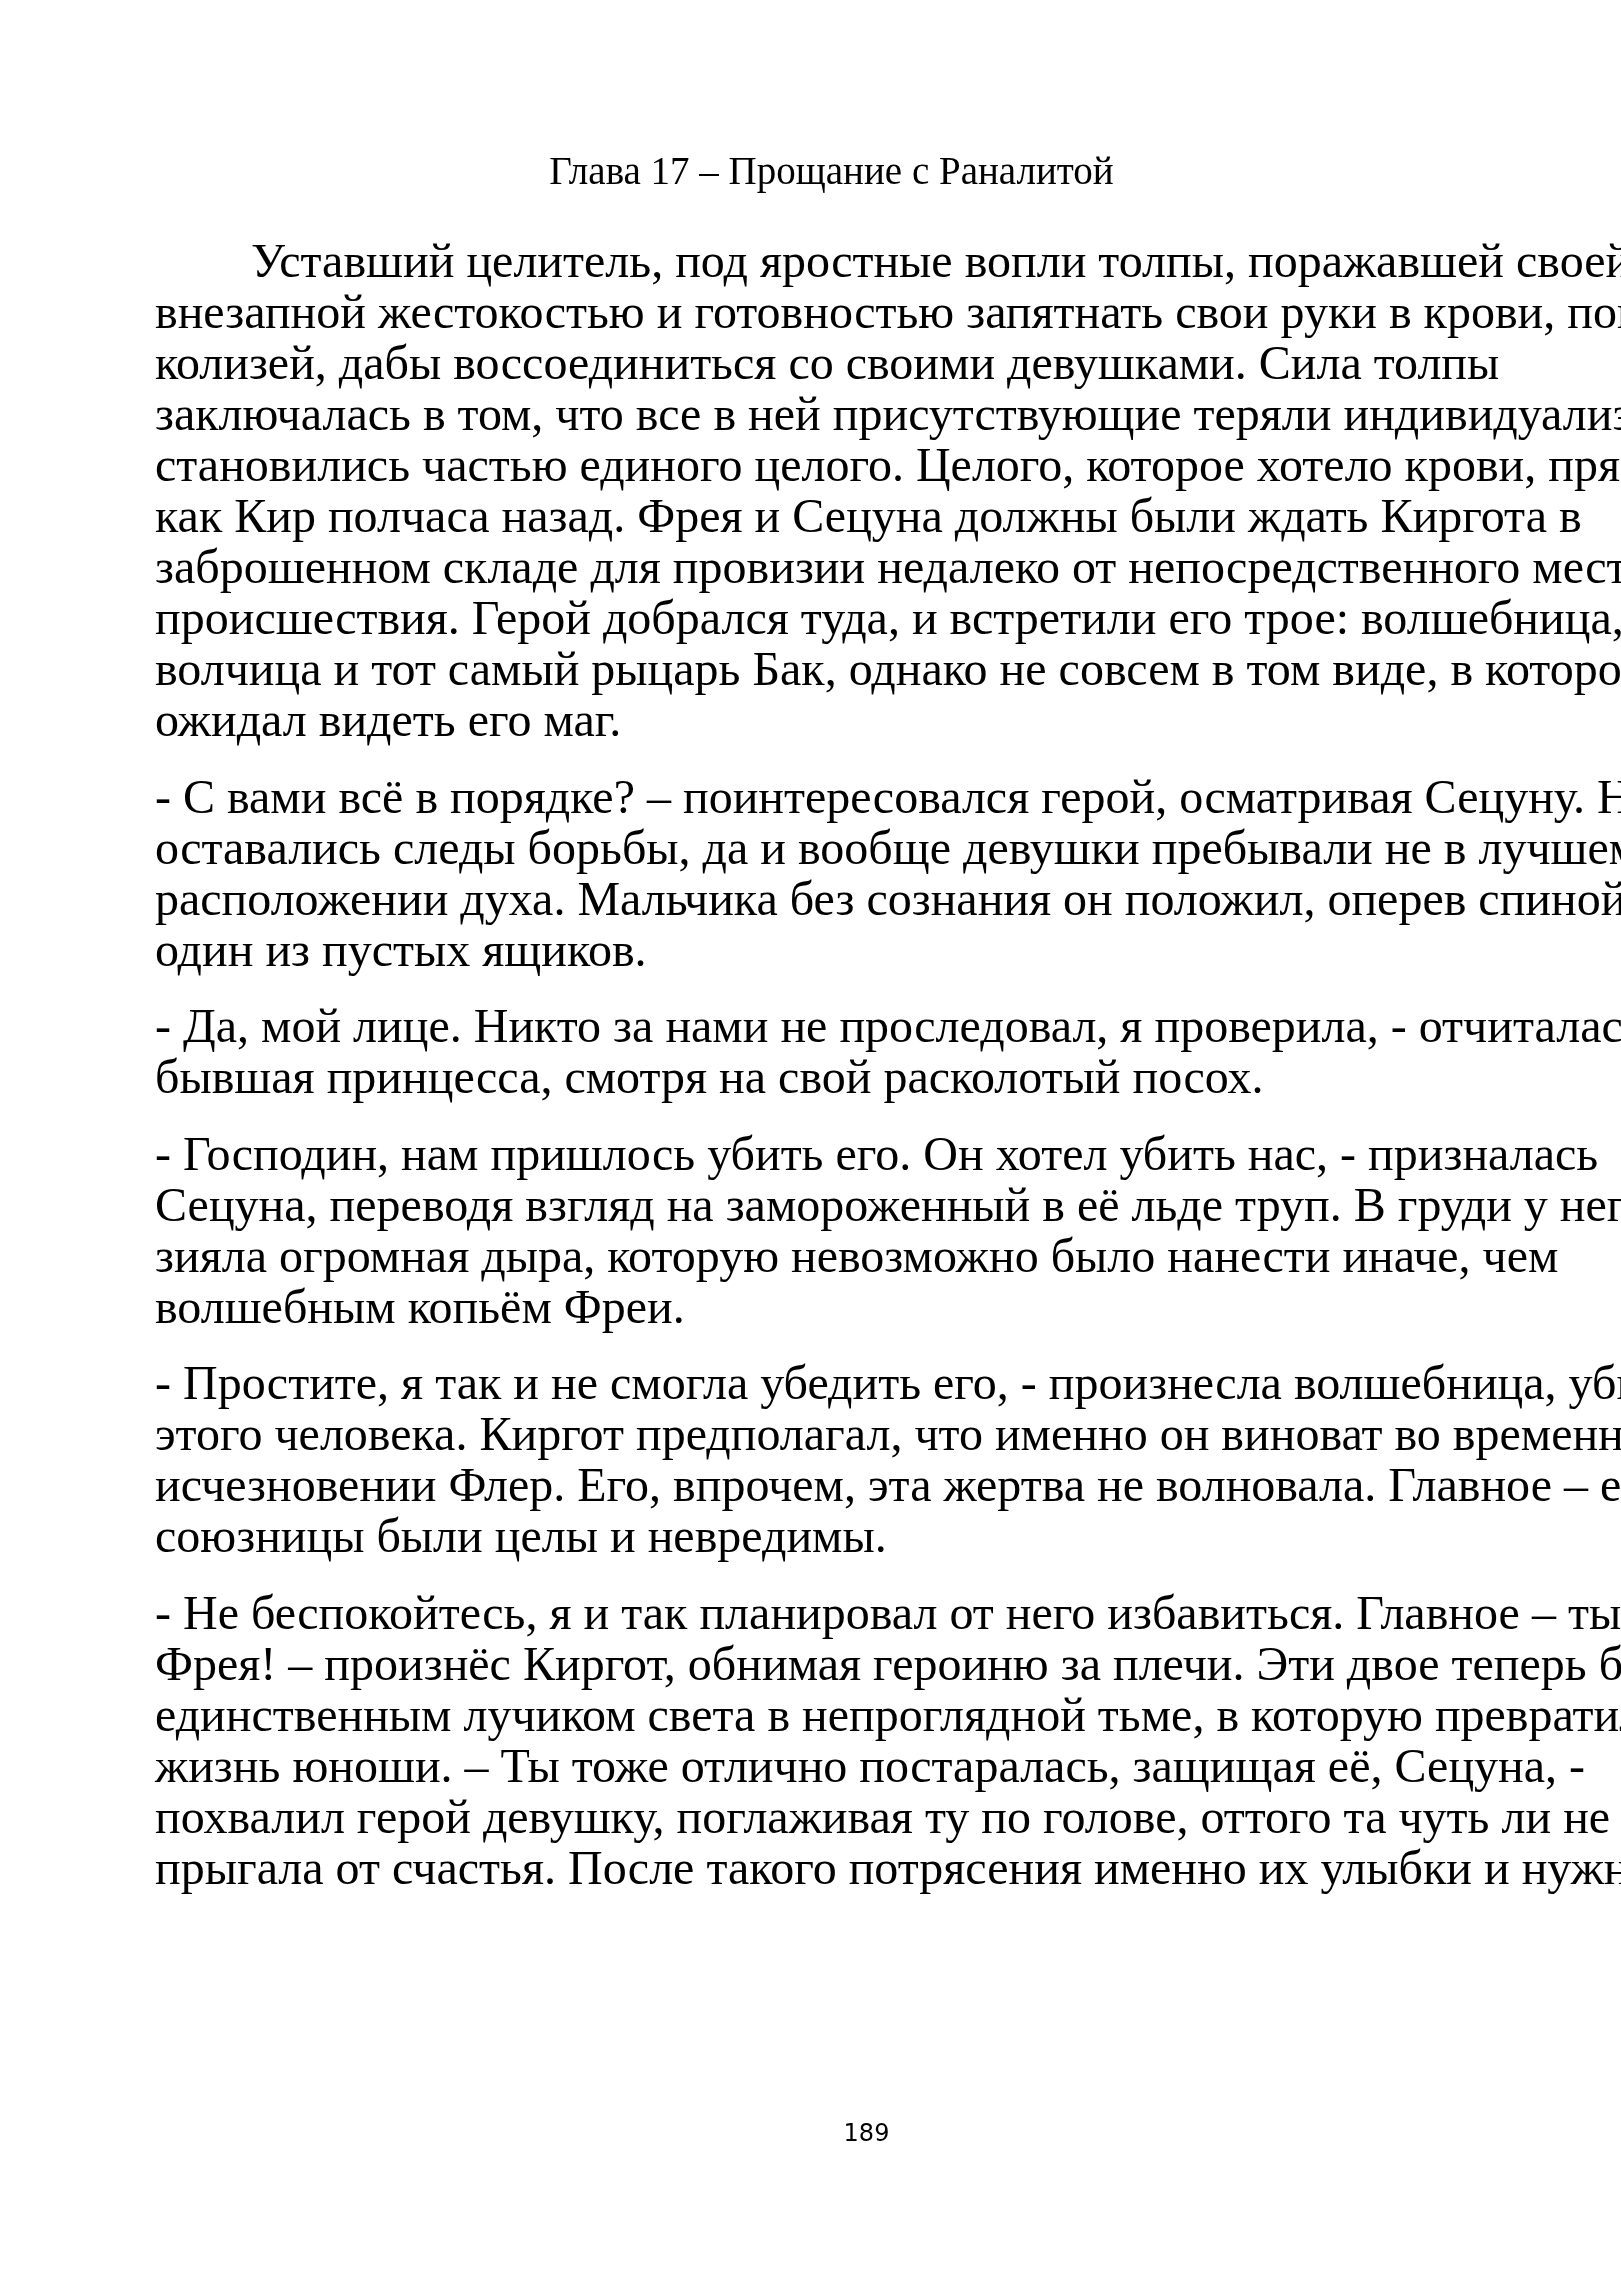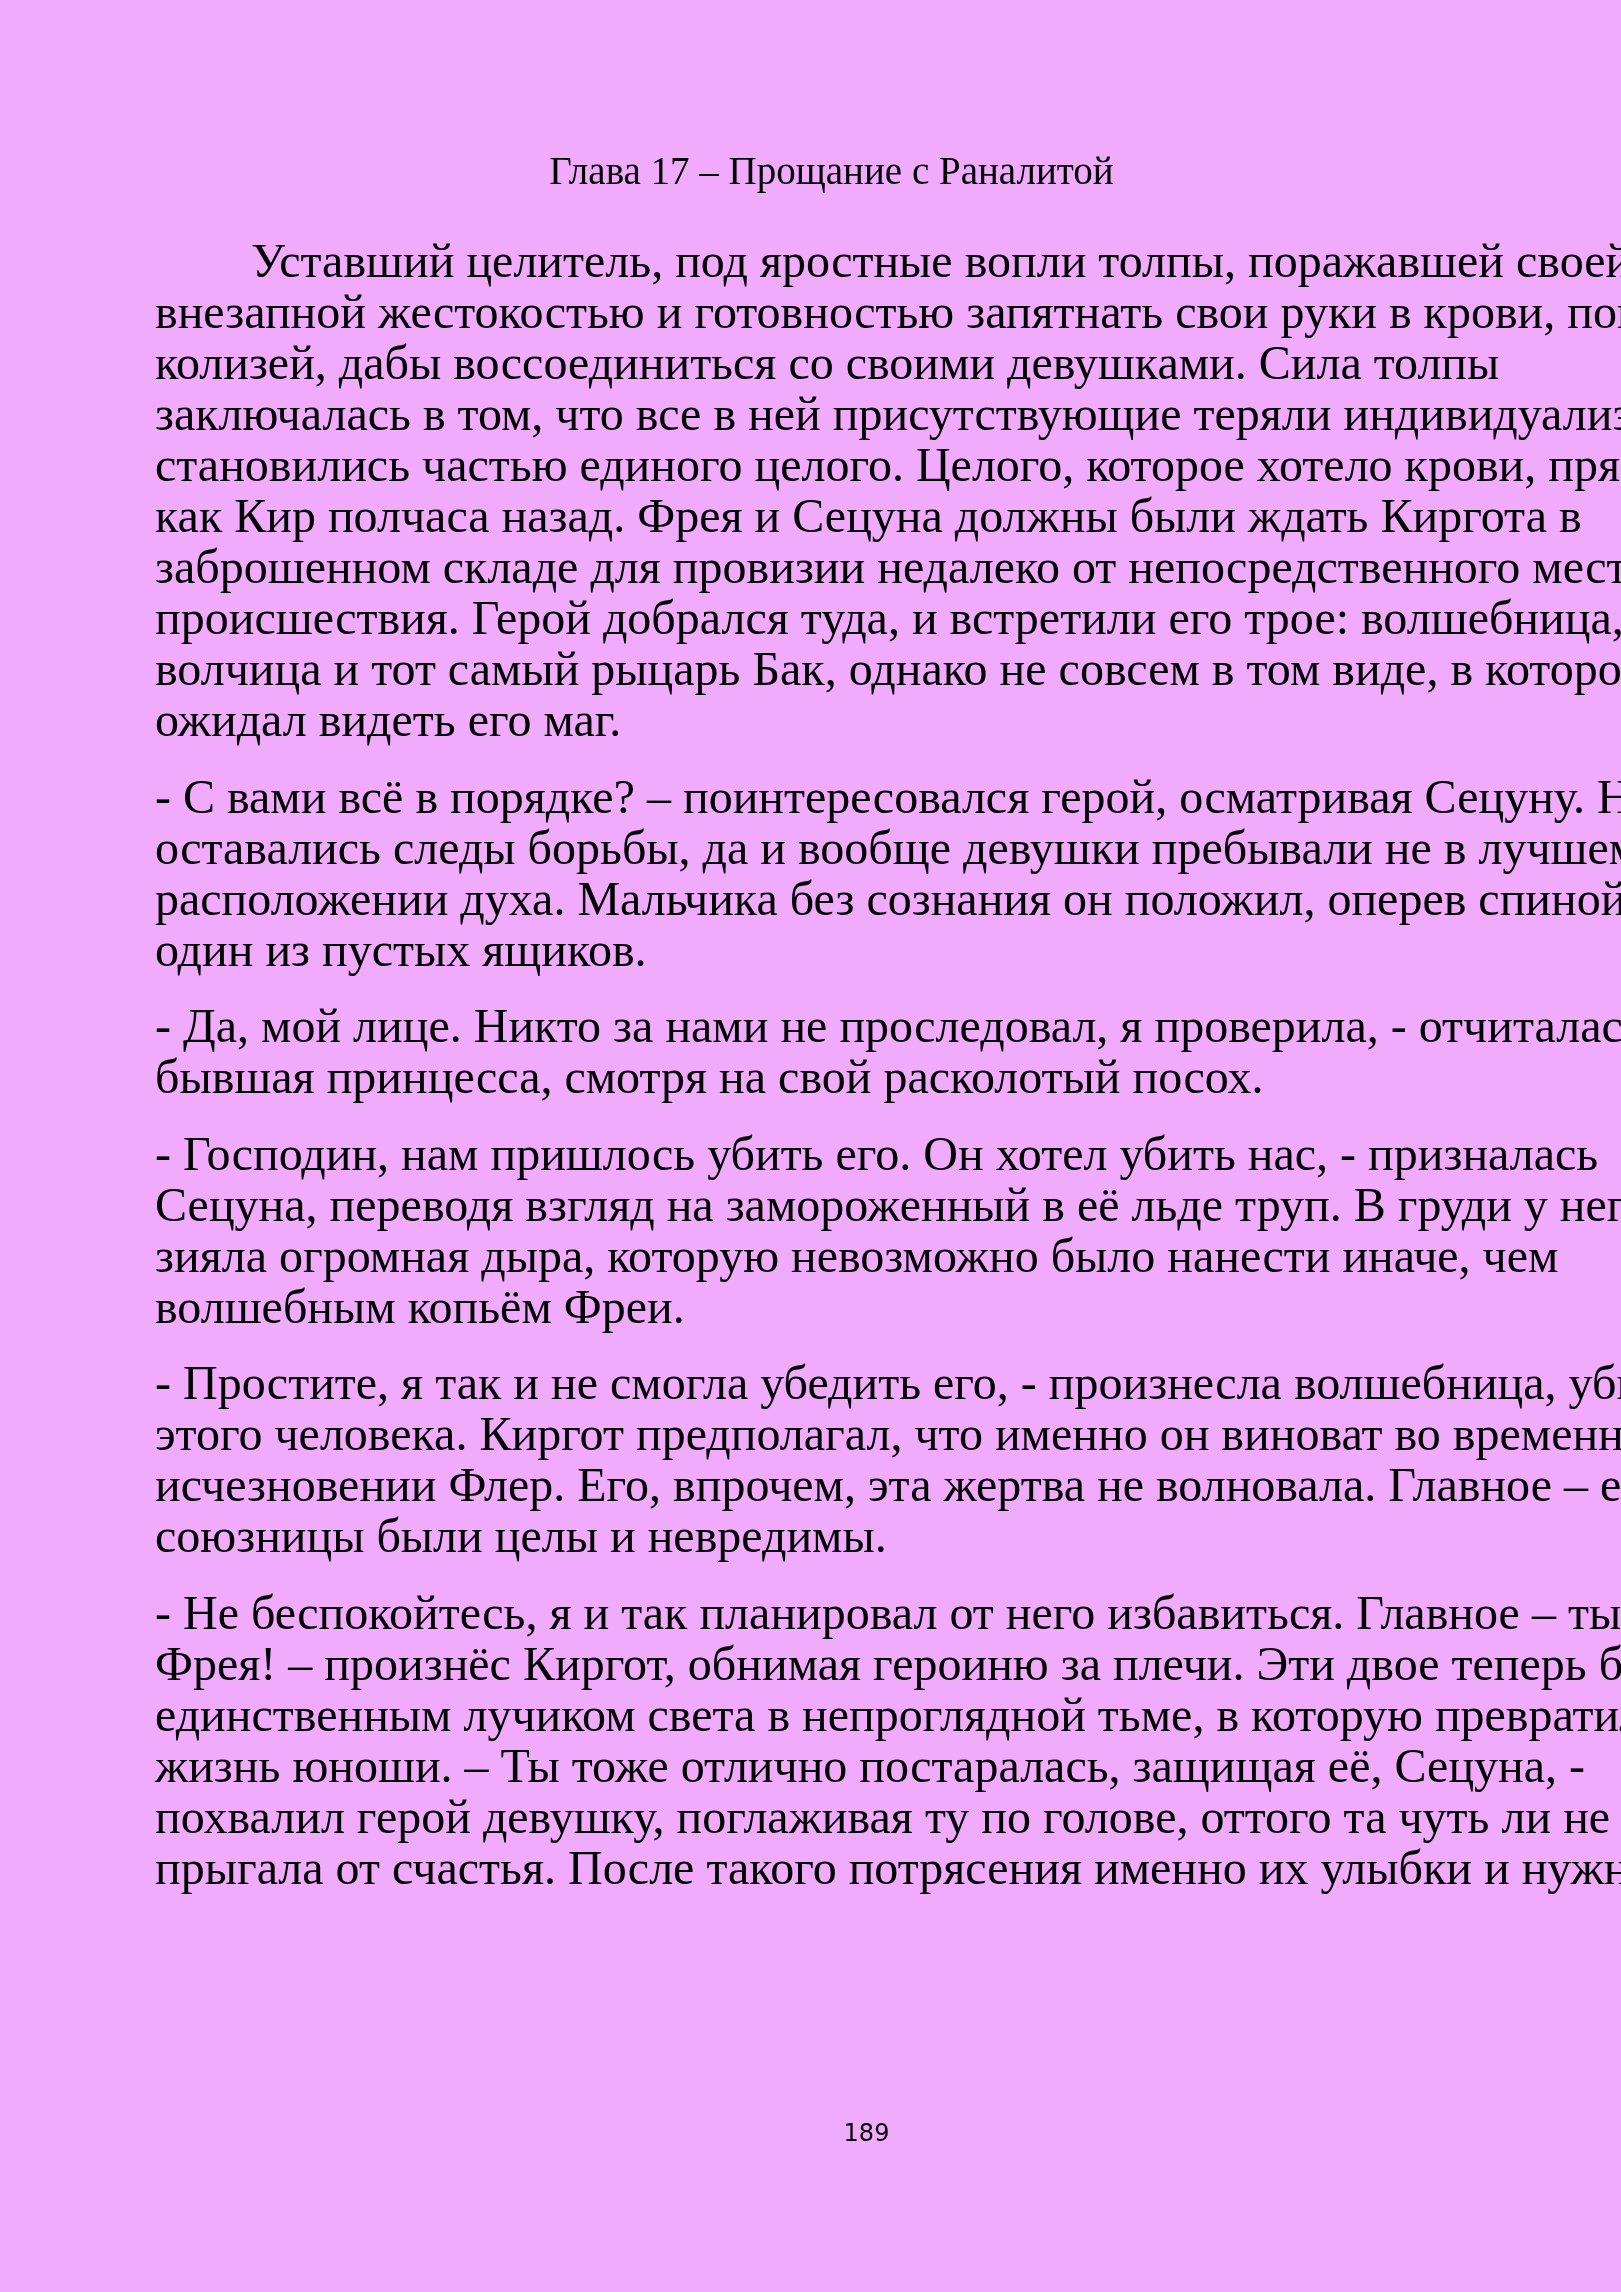--- a/index.html
+++ b/index.html
@@ -5,21 +5,21 @@
   html, body {
     margin: 0;
     padding: 0;
     background: #e8e8e8;
   }
   .page {
     position: relative;
     width: 1621px;
     height: 2293px;
     margin: 0 auto;
-    background: #f0abfc;
+    background: #ffffff;
     overflow: hidden;
     font-family: "Liberation Serif", "DejaVu Serif", serif;
     color: #000000;
   }
   .content {
     position: absolute;
     top: 145px;
     left: 155px;
     width: 1353px;
   }

